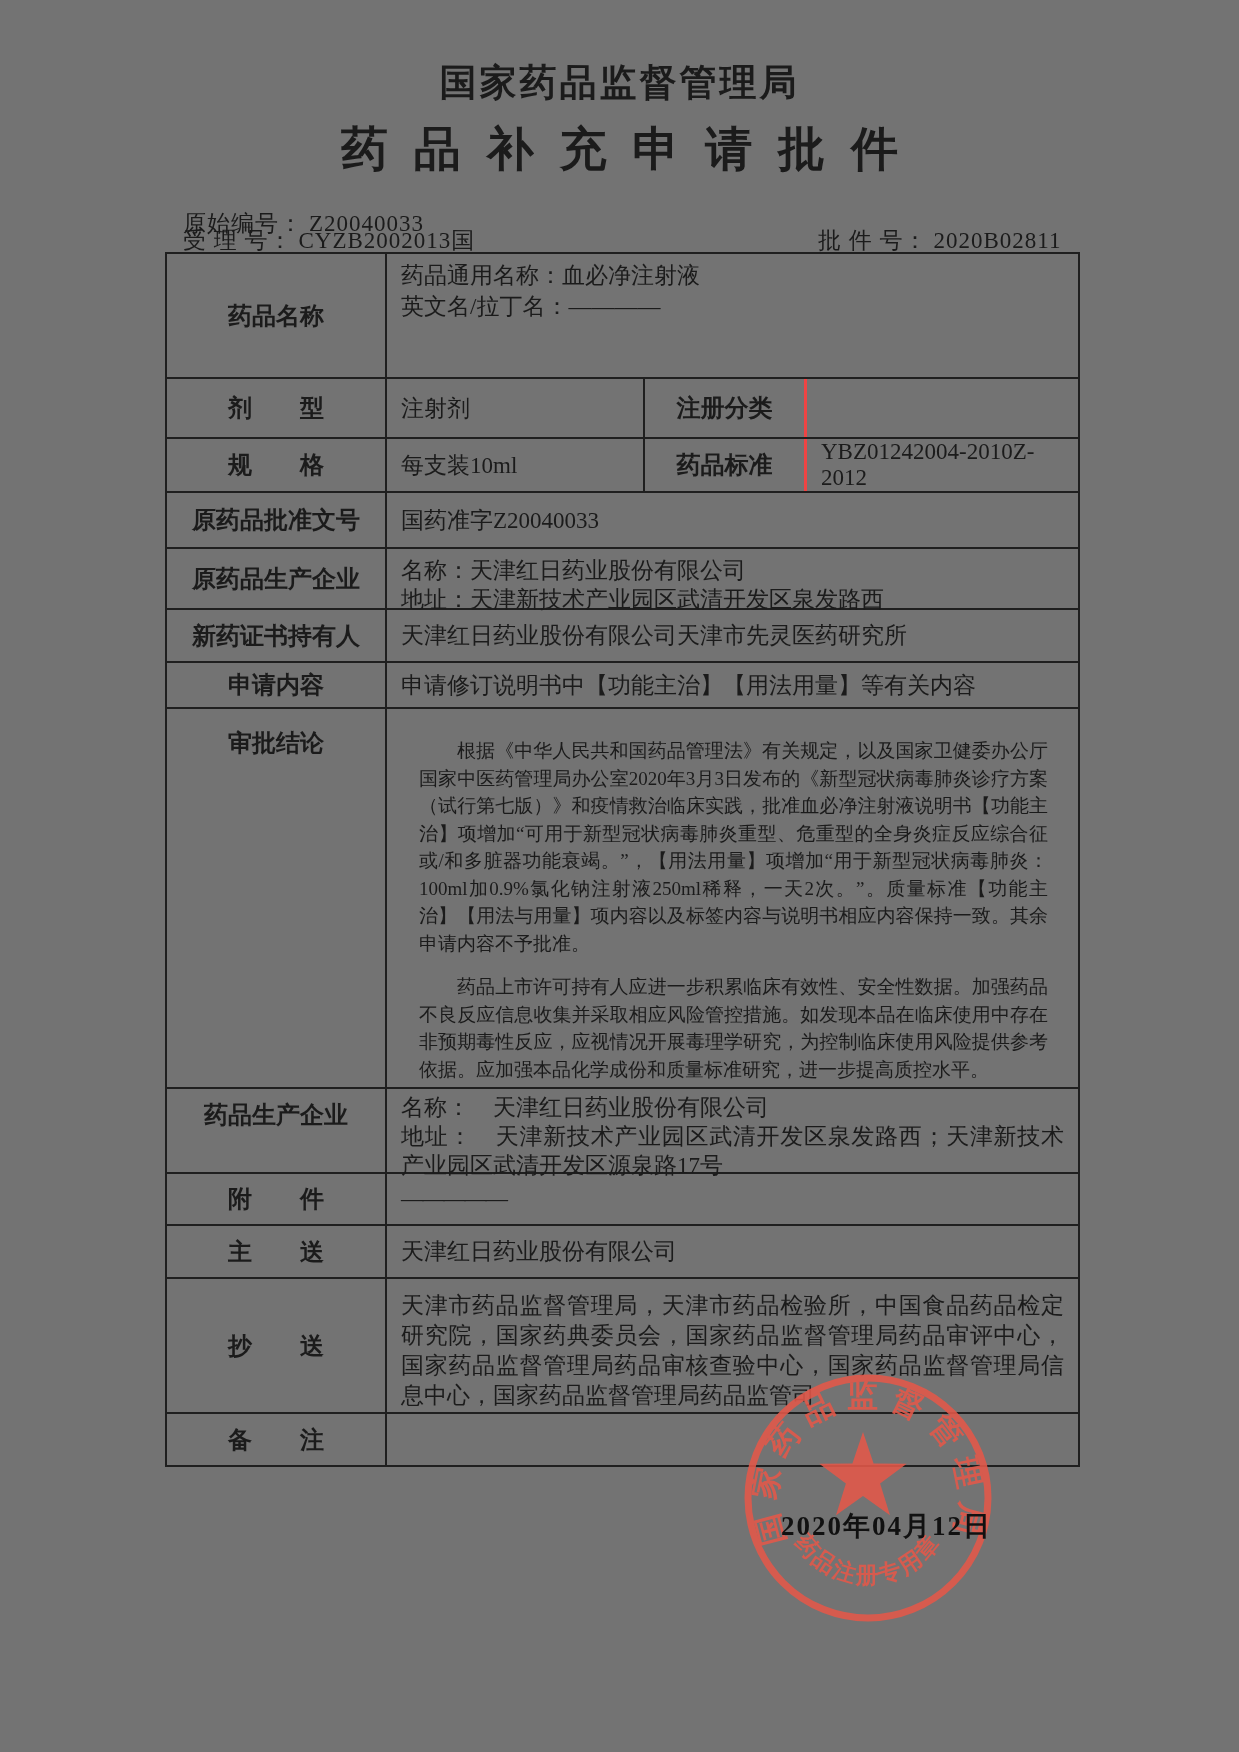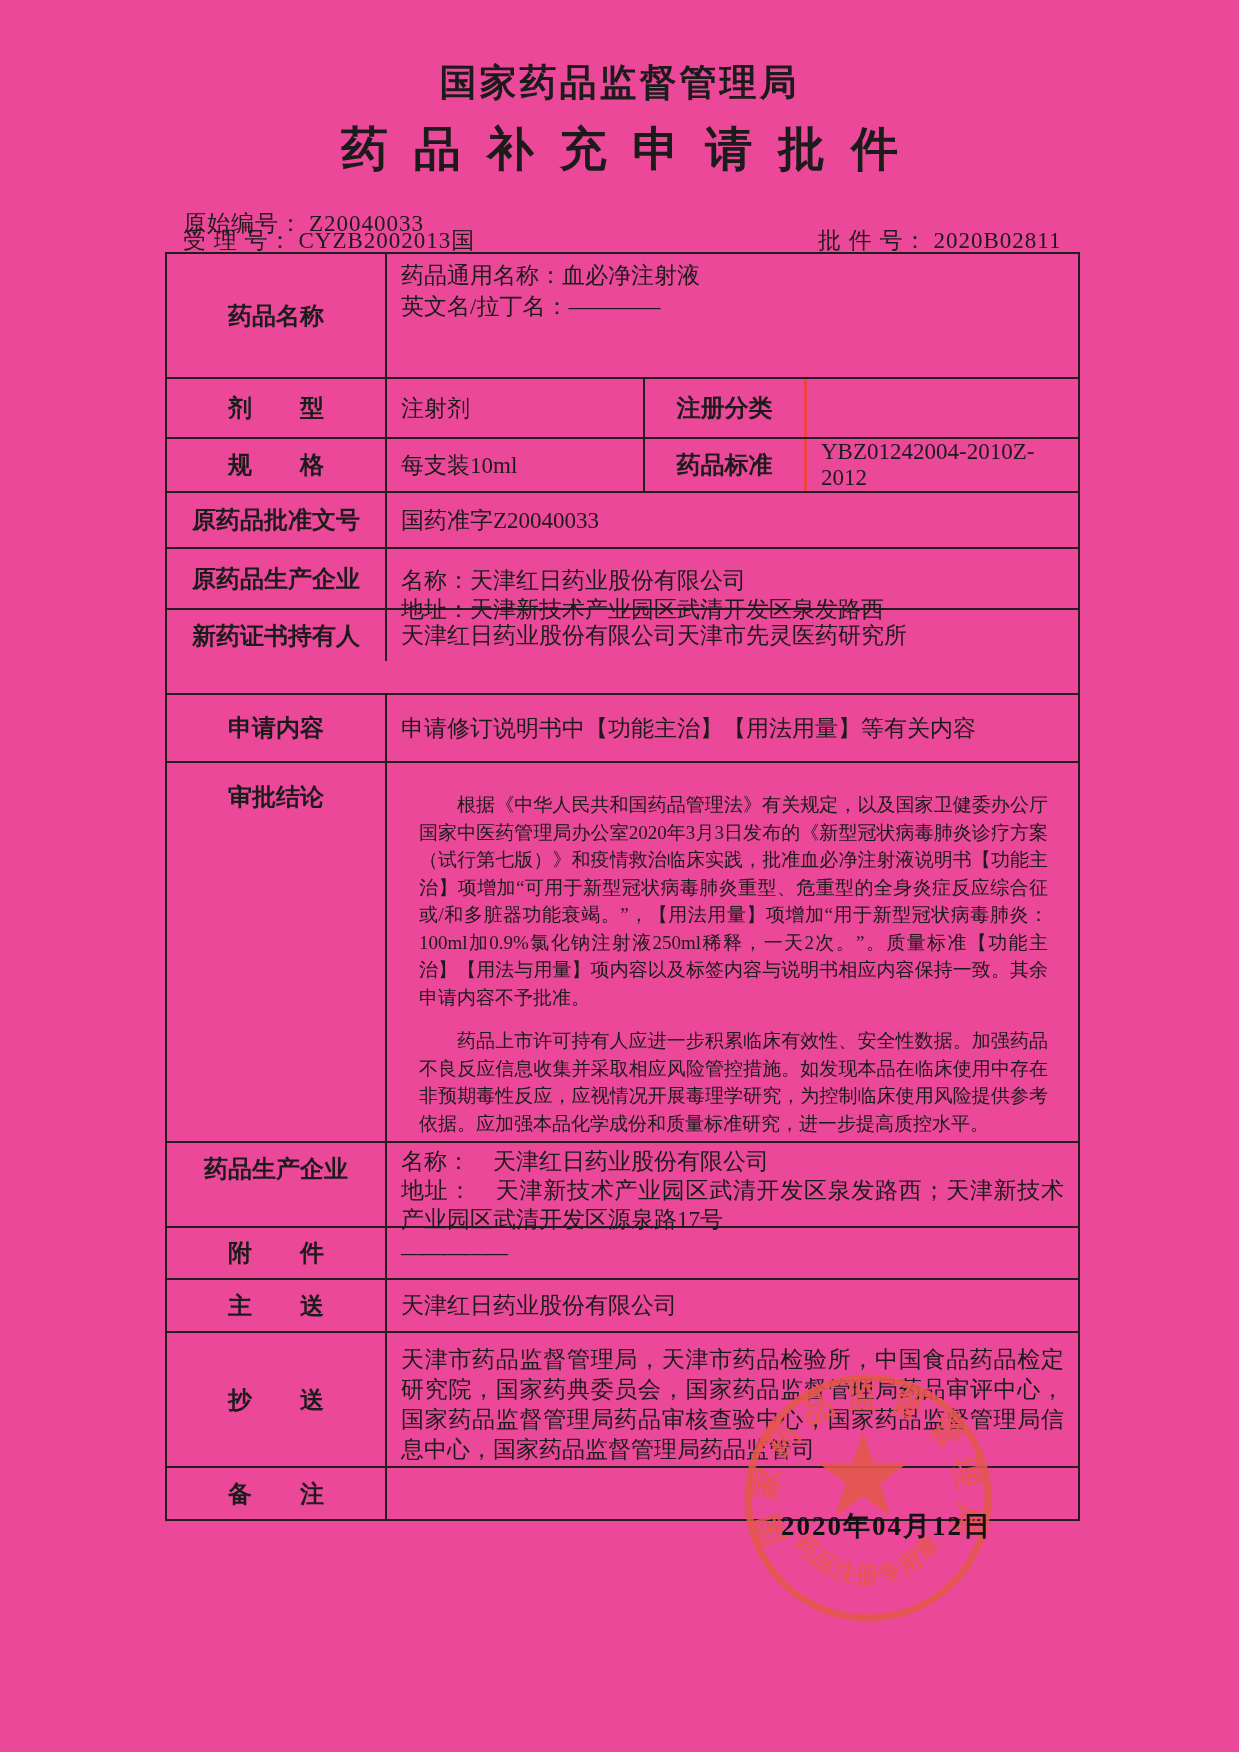--- a/index.html
+++ b/index.html
@@ -1,20 +1,20 @@
 <!DOCTYPE html>
 <html lang="zh"><head>
 <meta charset="utf-8">
 <style>
   html,body{margin:0;padding:0;background:#888;}
   .page{
     position:relative;
     width:1239px;height:1752px;
     margin:0 auto;
-    background:#ec4899;
+    background:#737373;
     color:#1b1b1b;
     font-family:"Liberation Serif","DejaVu Serif",serif;
     overflow:hidden;
   }
   .agency{
     position:absolute;top:58px;left:0;width:100%;
     text-align:center;font-size:37px;font-weight:700;letter-spacing:3px;
   }
   .doc-title{
     position:absolute;top:118px;left:0;width:100%;
@@ -103,32 +103,32 @@
       <div class="cell val2">YBZ01242004-2010Z-2012</div>
     </div>
 
     <div class="row" style="height:56px;">
       <div class="cell lbl">原药品批准文号</div>
       <div class="cell val vcenter">国药准字Z20040033</div>
     </div>
 
     <div class="row" style="height:61px;">
       <div class="cell lbl">原药品生产企业</div>
-      <div class="cell val" style="padding-top:17px;">
+      <div class="cell val" style="padding-top:7px;">
         <div class="line" style="line-height:29px;">名称：天津红日药业股份有限公司</div>
         <div class="line" style="line-height:29px;">地址：天津新技术产业园区武清开发区泉发路西</div>
       </div>
     </div>
 
     <div class="row" style="height:53px;">
       <div class="cell lbl">新药证书持有人</div>
       <div class="cell val vcenter">天津红日药业股份有限公司天津市先灵医药研究所</div>
     </div>
 
-    <div class="row" style="height:68px;margin-top:32px;">
+    <div class="row" style="height:46px;">
       <div class="cell lbl">申请内容</div>
       <div class="cell val vcenter">申请修订说明书中【功能主治】【用法用量】等有关内容</div>
     </div>
 
     <div class="row" style="height:380px;">
       <div class="cell lbl top">审批结论</div>
       <div class="cell val concl">
         <p>根据《中华人民共和国药品管理法》有关规定，以及国家卫健委办公厅国家中医药管理局办公室2020年3月3日发布的《新型冠状病毒肺炎诊疗方案（试行第七版）》和疫情救治临床实践，批准血必净注射液说明书【功能主治】项增加“可用于新型冠状病毒肺炎重型、危重型的全身炎症反应综合征或/和多脏器功能衰竭。”，【用法用量】项增加“用于新型冠状病毒肺炎：100ml加0.9%氯化钠注射液250ml稀释，一天2次。”。质量标准【功能主治】【用法与用量】项内容以及标签内容与说明书相应内容保持一致。其余申请内容不予批准。</p>
         <p>药品上市许可持有人应进一步积累临床有效性、安全性数据。加强药品不良反应信息收集并采取相应风险管控措施。如发现本品在临床使用中存在非预期毒性反应，应视情况开展毒理学研究，为控制临床使用风险提供参考依据。应加强本品化学成份和质量标准研究，进一步提高质控水平。</p>
       </div>

